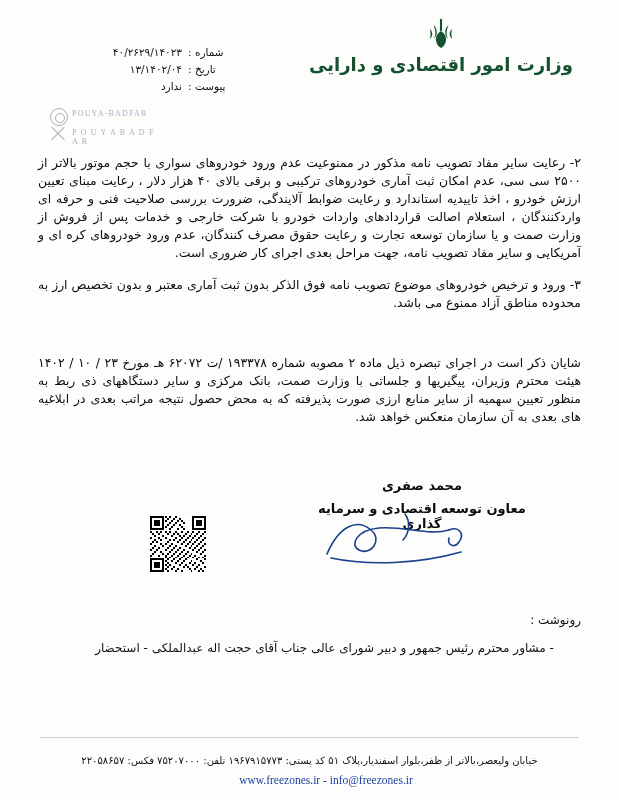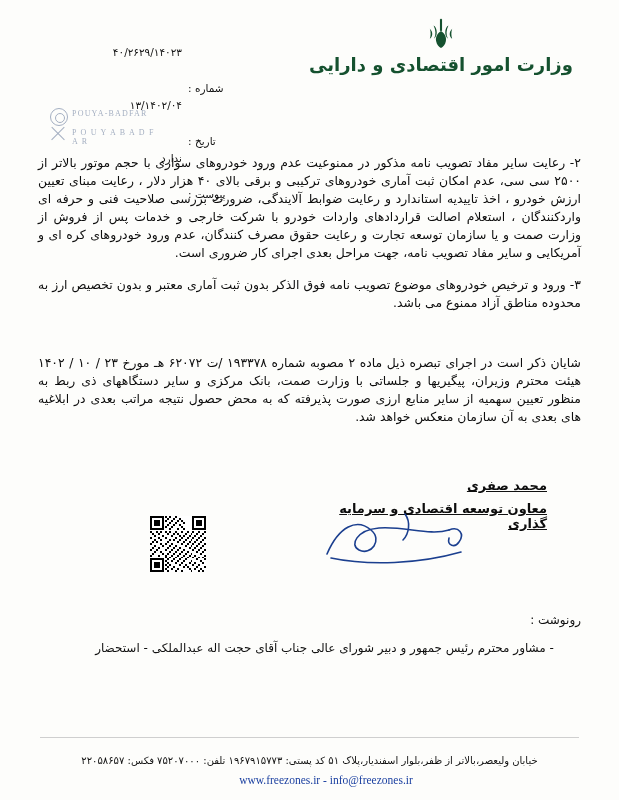--- a/index.html
+++ b/index.html
@@ -72,21 +72,20 @@
   .meta-row {
     display: flex;
     justify-content: flex-start;
     gap: 6px;
     white-space: nowrap;
   }
   .meta-label {
     min-width: 38px;
     text-align: left;
     font-weight: normal;
-    margin-top: 36px;
   }
   .meta-value {
     font-weight: normal;
     letter-spacing: 0.3px;
   }
 
   
   .stamp {
     position: absolute;
     top: 106px;
@@ -165,22 +164,22 @@
   .para-spaced {
     margin-top: 42px;
   }
 
   
   .signature {
     position: absolute;
     top: 478px;
     right: 72px;
     width: 250px;
-    direction: rtl;
-    text-decoration: underline;
+    text-align: center;
+    direction: rtl;
   }
   .sig-name {
     font-size: 13px;
     font-weight: bold;
     color: #0d0d0d;
   }
   .sig-title {
     margin-top: 8px;
     font-size: 13px;
     font-weight: bold;

